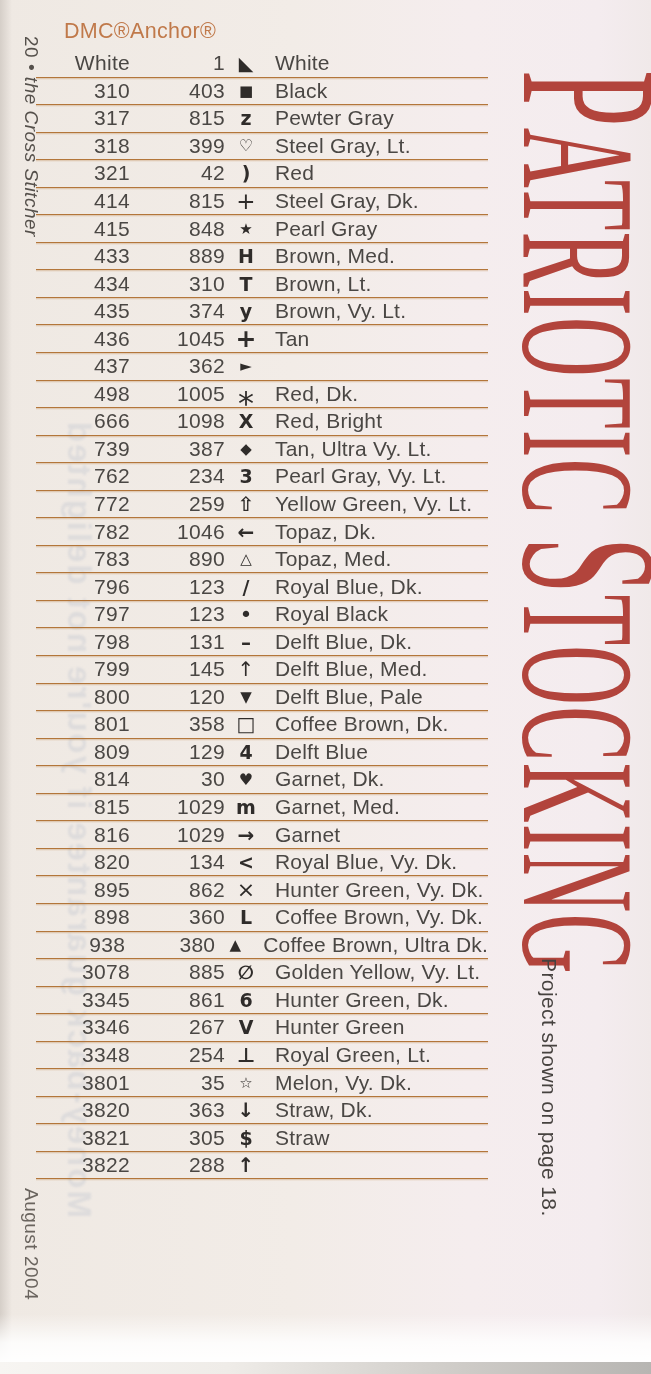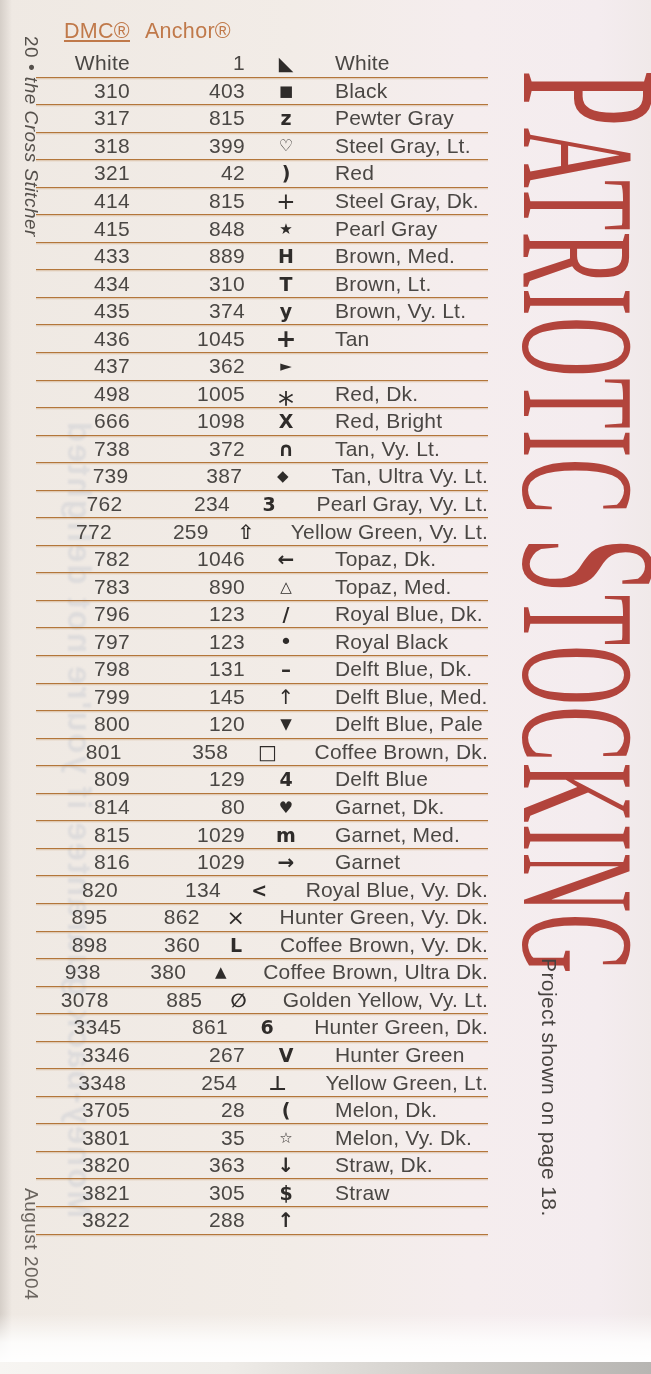--- a/index.html
+++ b/index.html
@@ -19,25 +19,25 @@
   .spine-top .mag-name{font-style:italic;}
   .spine-bottom{position:absolute;left:42px;top:1188px;transform-origin:0 0;transform:rotate(90deg);
     font-size:19px;color:#6a645e;white-space:nowrap;letter-spacing:0.5px;}
   .ghost{position:absolute;left:98px;top:1218px;transform-origin:0 0;
     transform:rotate(90deg) scale(-1,1);font-size:33px;font-weight:700;color:#7389ad;
     opacity:0.14;filter:blur(1.3px);letter-spacing:2px;white-space:nowrap;}
 
   
   .table-head{position:absolute;top:19px;left:36px;display:flex;color:#c0794a;
     font-size:21.5px;letter-spacing:0.3px;}
-  .th-dmc{width:94px;text-align:right;text-decoration:underline;}
-  .th-anchor{width:101px;text-align:right;}
+  .th-dmc{width:94px;text-align:right;}
+  .th-anchor{width:101px;}
   .key-table{position:absolute;top:50px;left:36px;width:452px;}
   .row{display:flex;align-items:center;height:27.55px;box-sizing:border-box;
-    border-bottom:1.4px solid #b3763a;box-shadow:0 1.3px 0 rgba(179,118,58,0.28);gap:20px;}
+    border-bottom:1.4px solid #b3763a;box-shadow:0 1.3px 0 rgba(179,118,58,0.28);}
   .c-dmc{width:94px;text-align:right;font-size:21px;color:#4a4744;letter-spacing:0.3px;}
   .c-anchor{width:95px;text-align:right;font-size:21px;color:#4a4744;letter-spacing:0.3px;}
   .c-sym{width:42px;display:flex;justify-content:center;align-items:center;
     color:#2f2c2a;font-family:"DejaVu Sans",sans-serif;}
   .c-name{flex:1;padding-left:8px;font-size:21px;color:#4a4744;letter-spacing:0.2px;white-space:nowrap;}
 
   
   .k-letter{font-size:19px;font-weight:600;}
   .k-boldletter{font-size:19px;font-weight:800;}
   .k-bold{font-size:20px;font-weight:700;}
@@ -188,28 +188,20 @@
       </div>
       <div class="row">
         <div class="c-dmc">666</div>
         <div class="c-anchor">1098</div>
         <div class="c-sym">
           <span class="k-boldletter">X</span>
         </div>
         <div class="c-name">Red, Bright</div>
       </div>
       <div class="row">
-        <div class="c-dmc">738</div>
-        <div class="c-anchor">372</div>
-        <div class="c-sym">
-          <span class="k-bold">∩</span>
-        </div>
-        <div class="c-name">Tan, Vy. Lt.</div>
-      </div>
-      <div class="row">
         <div class="c-dmc">739</div>
         <div class="c-anchor">387</div>
         <div class="c-sym">
           <span class="k-shape">◆</span>
         </div>
         <div class="c-name">Tan, Ultra Vy. Lt.</div>
       </div>
       <div class="row">
         <div class="c-dmc">762</div>
         <div class="c-anchor">234</div>
@@ -293,21 +285,21 @@
       <div class="row">
         <div class="c-dmc">809</div>
         <div class="c-anchor">129</div>
         <div class="c-sym">
           <span class="k-letter">4</span>
         </div>
         <div class="c-name">Delft Blue</div>
       </div>
       <div class="row">
         <div class="c-dmc">814</div>
-        <div class="c-anchor">80</div>
+        <div class="c-anchor">30</div>
         <div class="c-sym">
           <span class="k-heart">♥</span>
         </div>
         <div class="c-name">Garnet, Dk.</div>
       </div>
       <div class="row">
         <div class="c-dmc">815</div>
         <div class="c-anchor">1029</div>
         <div class="c-sym">
           <span class="k-letter">m</span>
@@ -377,29 +369,21 @@
           <span class="k-letter">V</span>
         </div>
         <div class="c-name">Hunter Green</div>
       </div>
       <div class="row">
         <div class="c-dmc">3348</div>
         <div class="c-anchor">254</div>
         <div class="c-sym">
           <span class="k-bold">⊥</span>
         </div>
-        <div class="c-name">Yellow Green, Lt.</div>
-      </div>
-      <div class="row">
-        <div class="c-dmc">3705</div>
-        <div class="c-anchor">28</div>
-        <div class="c-sym">
-          <span class="k-letter">(</span>
-        </div>
-        <div class="c-name">Melon, Dk.</div>
+        <div class="c-name">Royal Green, Lt.</div>
       </div>
       <div class="row">
         <div class="c-dmc">3801</div>
         <div class="c-anchor">35</div>
         <div class="c-sym">
           <span class="k-shape">☆</span>
         </div>
         <div class="c-name">Melon, Vy. Dk.</div>
       </div>
       <div class="row">

